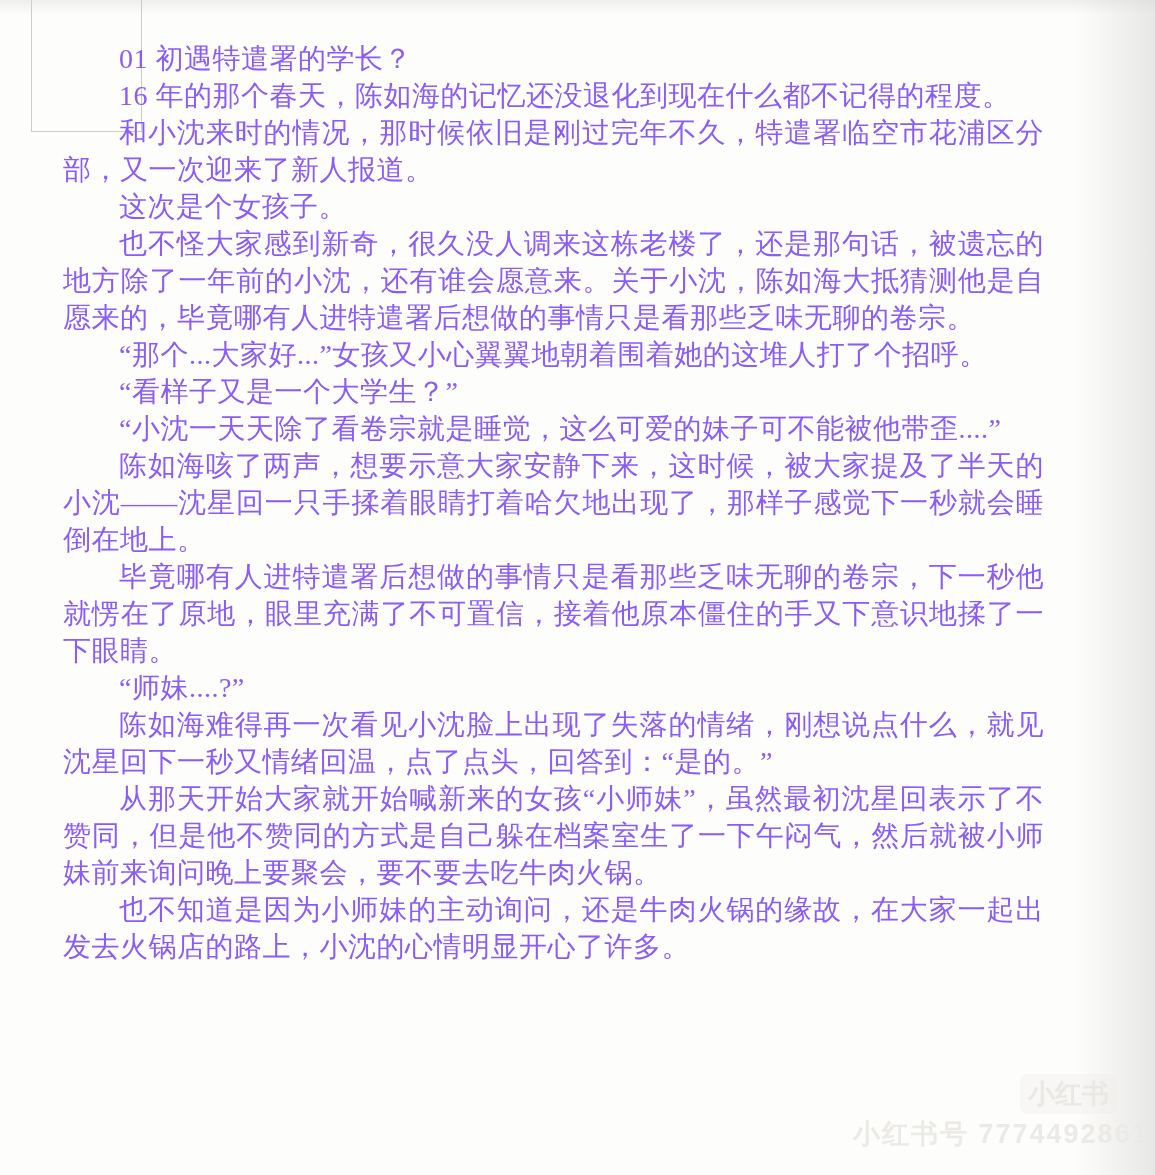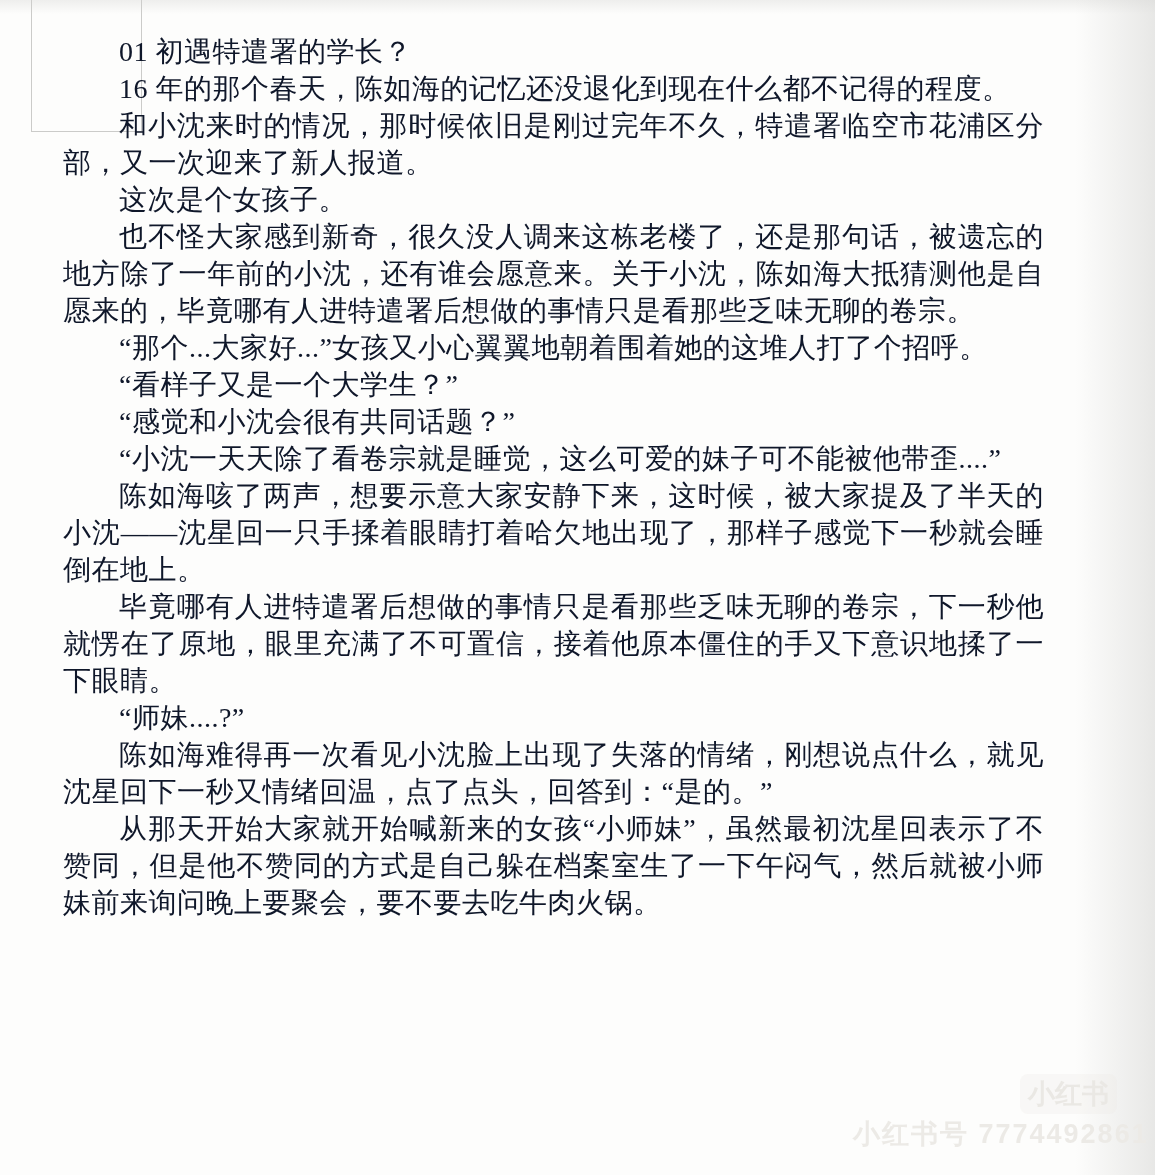--- a/index.html
+++ b/index.html
@@ -39,25 +39,25 @@
     left: 31px;
     top: -8px;
     width: 109px;
     height: 138px;
     border: 1px solid #cbcbc9;
     background: #fdfdfc;
   }
   .doc {
     position: absolute;
     left: 63px;
-    top: 33px;
+    top: 40px;
     width: 981px;
     font-size: 28px;
     line-height: 37px;
-    color: #0f172a;
+    color: #8b5cf6;
     text-align: justify;
     letter-spacing: 0.5px;
   }
   .doc p {
     margin: 0;
     text-indent: 2em;
   }
   
   .watermark-logo {
     position: absolute;
@@ -94,24 +94,24 @@
 
 <div class="doc">
   <p>01 初遇特遣署的学长？</p>
   <div>
       <p>16 年的那个春天，陈如海的记忆还没退化到现在什么都不记得的程度。</p>
       <p>和小沈来时的情况，那时候依旧是刚过完年不久，特遣署临空市花浦区分部，又一次迎来了新人报道。</p>
       <p>这次是个女孩子。</p>
       <p>也不怪大家感到新奇，很久没人调来这栋老楼了，还是那句话，被遗忘的地方除了一年前的小沈，还有谁会愿意来。关于小沈，陈如海大抵猜测他是自愿来的，毕竟哪有人进特遣署后想做的事情只是看那些乏味无聊的卷宗。</p>
       <p>“那个...大家好...”女孩又小心翼翼地朝着围着她的这堆人打了个招呼。</p>
       <p>“看样子又是一个大学生？”</p>
-      <p>“感觉和小沈会很有共同话题？”</p>
       <p>“小沈一天天除了看卷宗就是睡觉，这么可爱的妹子可不能被他带歪....”</p>
       <p>陈如海咳了两声，想要示意大家安静下来，这时候，被大家提及了半天的小沈——沈星回一只手揉着眼睛打着哈欠地出现了，那样子感觉下一秒就会睡倒在地上。</p>
       <p>毕竟哪有人进特遣署后想做的事情只是看那些乏味无聊的卷宗，下一秒他就愣在了原地，眼里充满了不可置信，接着他原本僵住的手又下意识地揉了一下眼睛。</p>
       <p>“师妹....?”</p>
       <p>陈如海难得再一次看见小沈脸上出现了失落的情绪，刚想说点什么，就见沈星回下一秒又情绪回温，点了点头，回答到：“是的。”</p>
       <p>从那天开始大家就开始喊新来的女孩“小师妹”，虽然最初沈星回表示了不赞同，但是他不赞同的方式是自己躲在档案室生了一下午闷气，然后就被小师妹前来询问晚上要聚会，要不要去吃牛肉火锅。</p>
+      <p>也不知道是因为小师妹的主动询问，还是牛肉火锅的缘故，在大家一起出发去火锅店的路上，小沈的心情明显开心了许多。</p>
     </div>
 </div>
 
 <div class="watermark-logo">小红书</div>
 <div class="watermark-id">小红书号 7774492861</div>
 
 </body></html>

